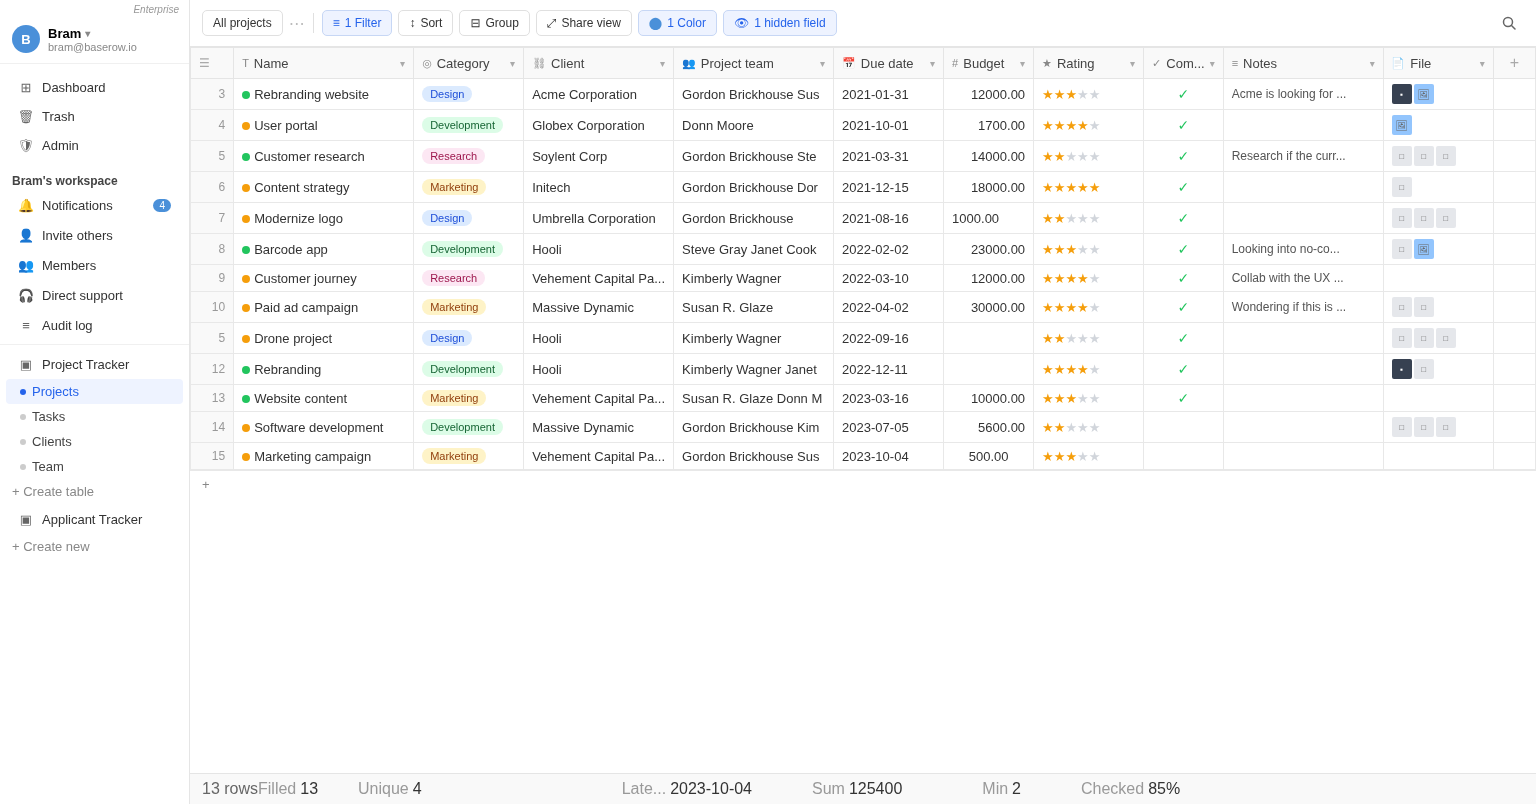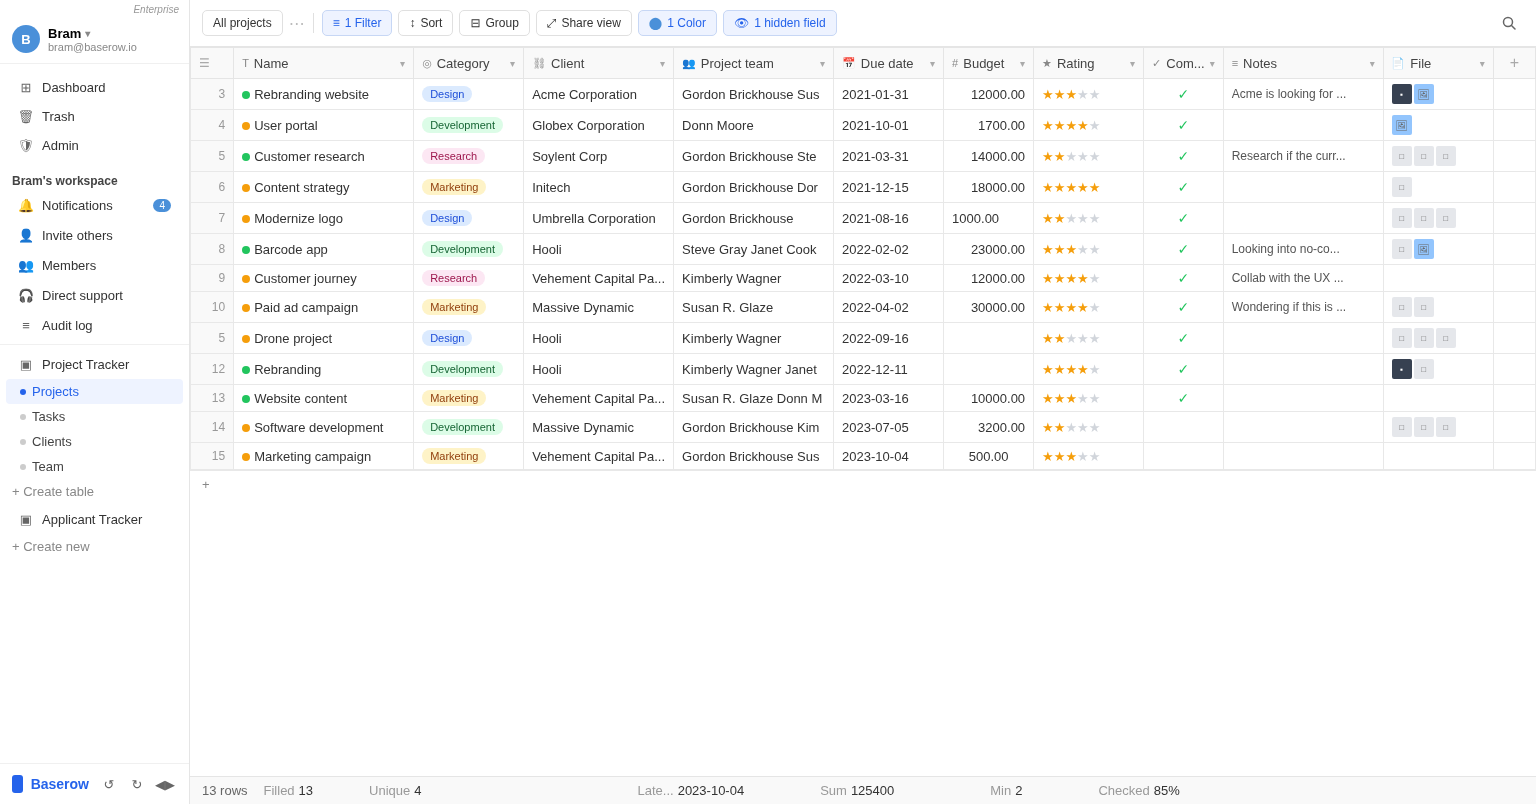--- a/index.html
+++ b/index.html
@@ -56,21 +56,21 @@
     .note-text { color: #555; font-size: 12px; }
     .add-row { padding: 6px 12px; color: #888; font-size: 13px; cursor: pointer; display: flex; align-items: center; gap: 4px; border-top: 1px solid #e8e8e8; }
     .file-thumbs { display: flex; gap: 2px; align-items: center; }
     .file-thumb { width: 20px; height: 20px; background: #e5e7eb; border-radius: 2px; display: flex; align-items: center; justify-content: center; font-size: 8px; color: #666; }
     .file-thumb.dark { background: #374151; color: #fff; }
     .file-thumb.img { background: #93c5fd; }
     .plus-col { width: 36px; min-width: 36px; text-align: center; }
     .add-col-btn { color: #aaa; font-size: 16px; cursor: pointer; padding: 4px 8px; }
 
     
-    .footer { display: flex; align-items: flex-end; padding: 6px 12px; border-top: 1px solid #e5e5e5; background: #f9f9f9; font-size: 13px; color: #666; gap: 16px; flex-shrink: 0; }
+    .footer { display: flex; align-items: flex-end; padding: 6px 12px; border-top: 1px solid #e5e5e5; background: #f9f9f9; font-size: 16px; color: #666; gap: 0; flex-shrink: 0; }
     .footer-item { display: flex; align-items: center; gap: 4px; }
     .footer-label { color: #999; }
     .footer-value { font-weight: 500; color: #333; }
     .footer-icon-btn { width: 24px; height: 24px; display: flex; align-items: center; justify-content: center; cursor: pointer; color: #666; border-radius: 3px; }
   </style>
 </head>
 <body>
 
 <div class="sidebar">
   <div style="font-size:10px; color:#999; text-align:right; padding: 4px 10px 0; font-style: italic;">Enterprise</div>
@@ -148,29 +148,20 @@
   </div>
   <div class="create-link">+ Create table</div>
 
   <div class="nav-item">
     <span class="nav-icon">▣</span>
     <span>Applicant Tracker</span>
   </div>
 
   <div class="create-link">+ Create new</div>
 
-  <div class="sidebar-bottom">
-    <span style="display:inline-block;width:18px;height:18px;background:#2563eb;border-radius:3px;"></span>
-    <span class="baserow-logo">Baserow</span>
-    <div style="margin-left:auto;display:flex;gap:4px;">
-      <span class="footer-icon-btn">↺</span>
-      <span class="footer-icon-btn">↻</span>
-      <span class="footer-icon-btn">◀▶</span>
-    </div>
-  </div>
 </div>
 
 <div class="main">
 
   <div class="toolbar">
     <button class="toolbar-btn">All projects</button>
     <span style="color:#bbb;font-size:16px;">⋯</span>
     <div class="toolbar-divider"></div>
     <button class="toolbar-btn active">
       <span>≡</span>
@@ -494,21 +485,21 @@
             </td>
             <td class="plus-col"></td>
           </tr>
           <tr>
             <td class="row-num">14</td>
             <td><span class="color-dot orange"></span>Software development</td>
             <td><span class="category-badge cat-development">Development</span></td>
             <td>Massive Dynamic</td>
             <td>Gordon Brickhouse Kim</td>
             <td>2023-07-05</td>
-            <td style="text-align: right;">3200.00</td>
+            <td style="text-align: right;">5600.00</td>
             <td><span style="color:#f59e0b;">★</span><span style="color:#f59e0b;">★</span><span style="color:#d1d5db;">★</span><span style="color:#d1d5db;">★</span><span style="color:#d1d5db;">★</span></td>
             <td style="text-align: center;"></td>
             <td class="note-text"></td>
             <td>
               <div class="file-thumbs">
                 <div class="file-thumb">□</div>
                 <div class="file-thumb">□</div>
                 <div class="file-thumb">□</div>
               </div>
             </td>

